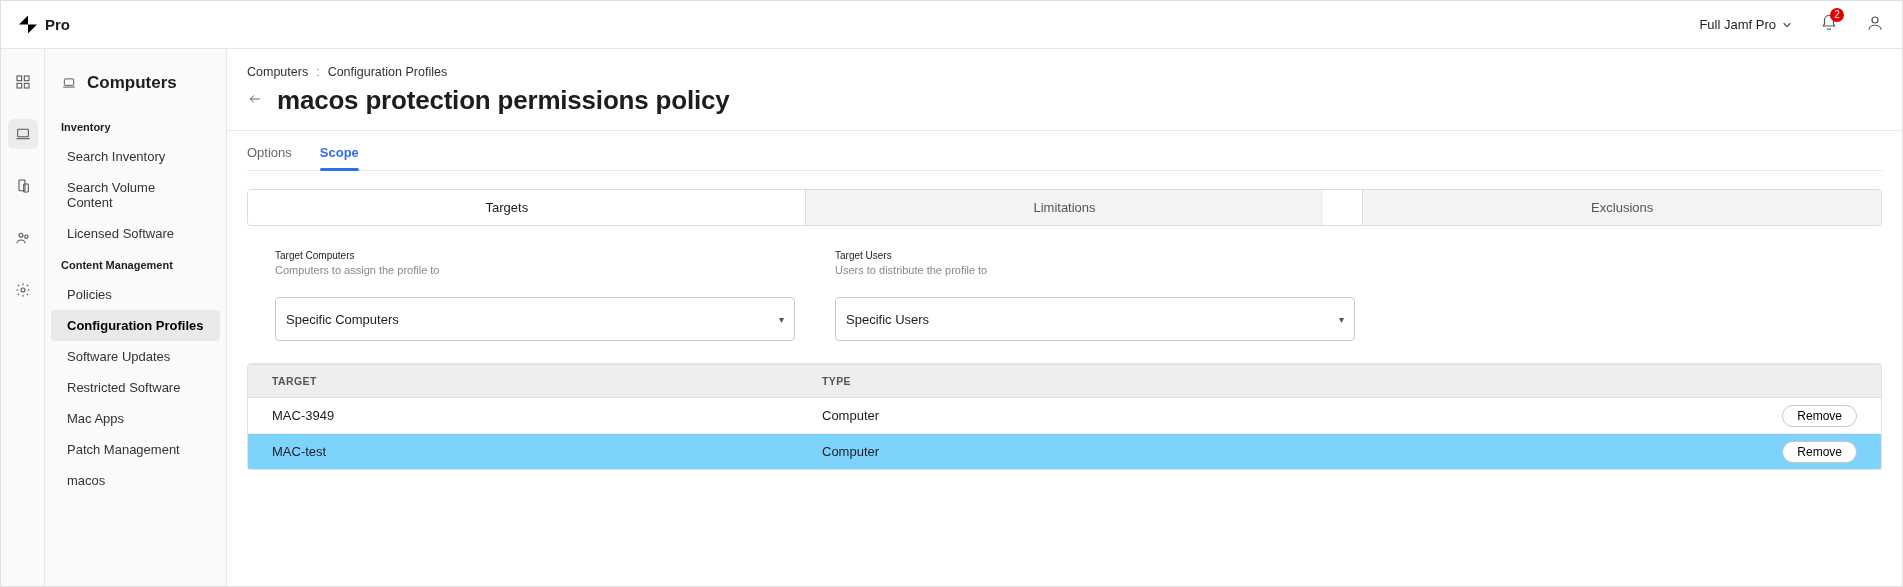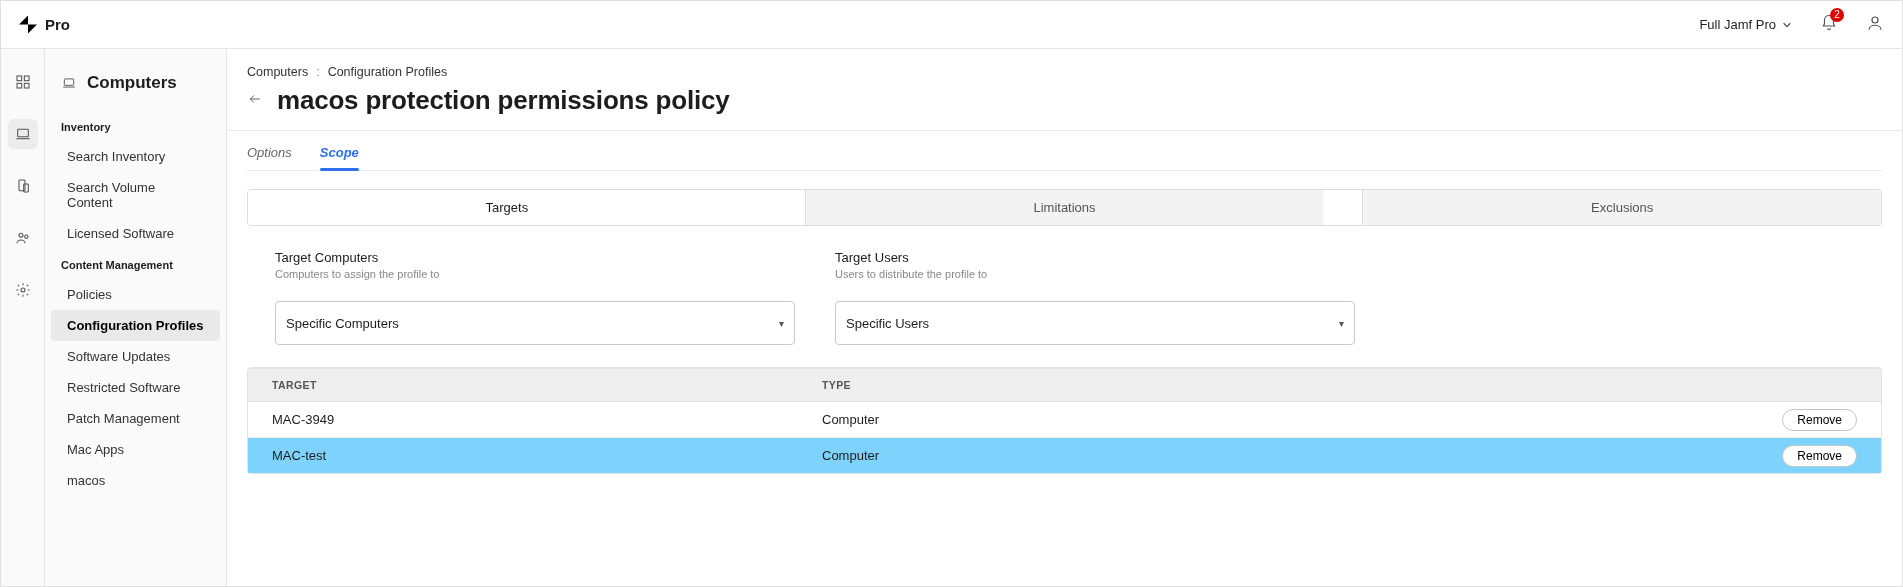--- a/index.html
+++ b/index.html
@@ -31,33 +31,33 @@
 
 .content { flex: 1; overflow: auto; padding: 0 20px 20px 20px; }
 .crumbs { padding: 16px 0 6px; font-size: 12.5px; color: #555; display: flex; gap: 8px; }
 .crumbs .crumb-link { color: #333; cursor: pointer; }
 .crumbs .sep { color: #888; }
 .title-row { display: flex; align-items: center; gap: 14px; padding-bottom: 14px; }
 .back-arrow { cursor: pointer; }
 .page-title { font-size: 26px; font-weight: 700; letter-spacing: -0.2px; }
 .hr { border: none; border-top: 1px solid #eaeaea; margin: 0 -20px; }
 
-.tabs { display: flex; gap: 28px; padding: 14px 0 0; border-bottom: 1px solid #eaeaea; margin: 0 0 18px; font-style: italic; }
+.tabs { display: flex; gap: 28px; padding: 14px 0 0; border-bottom: 1px solid #eaeaea; margin: 0 0 18px; }
 .tab { font-size: 13px; color: #666; padding-bottom: 10px; cursor: pointer; position: relative; }
 .tab.active { color: #2f6feb; font-weight: 600; }
 .tab.active::after { content: ""; position: absolute; left: 0; right: 0; bottom: -1px; height: 3px; background: #2f6feb; border-radius: 2px; }
 
 .segmented { display: flex; border: 1px solid #dcdcdc; border-radius: 4px; overflow: hidden; margin-bottom: 24px; gap: 39px; }
 .segmented .seg { flex: 1; text-align: center; padding: 10px 0; font-size: 13px; color: #555; background: #f3f3f3; cursor: pointer; }
 .segmented .seg.active { background: #fff; color: #1d1d1f; }
 .segmented .seg + .seg { border-left: 1px solid #dcdcdc; }
 
 .scope-form { display: flex; gap: 40px; padding: 0 28px 22px; }
 .scope-col { width: 520px; }
-.form-label { font-size: 13px; color: #1d1d1f; margin-bottom: 3px; }
+.form-label { font-size: 10px; color: #1d1d1f; margin-bottom: 3px; }
 .form-help { font-size: 11px; color: #888; margin-bottom: 21px; }
 .select { border: 1px solid #c9c9c9; border-radius: 4px; height: 44px; display: flex; align-items: center; justify-content: space-between; padding: 0 10px; font-size: 13px; cursor: pointer; background: #fff; }
 .select .caret { font-size: 10px; color: #555; }
 
 .targets-panel { border: 1px solid #e3e3e3; border-radius: 4px; background: #f8f8f8; }
 .targets-hdr { display: flex; align-items: center; justify-content: space-between; padding: 20px 24px; }
 .targets-hdr h3 { font-size: 15px; font-weight: 700; }
 .add-btn { display: flex; align-items: center; gap: 6px; background: #fff; border: 1px solid #c6c6c6; border-radius: 4px; padding: 5px 14px; font-size: 13px; cursor: pointer; }
 .highlight-ring { border: 3px solid #e30000; padding: 16px 10px 16px 16px; margin-right: -6px; border-radius: 2px; }
 
@@ -151,22 +151,22 @@
     <div class="side-section-label">Inventory</div>
     <div class="side-item">Search Inventory</div>
     <div class="side-item">Search Volume Content</div>
     <div class="side-item">Licensed Software</div>
 
     <div class="side-section-label">Content Management</div>
     <div class="side-item">Policies</div>
     <div class="side-item active">Configuration Profiles</div>
     <div class="side-item">Software Updates</div>
     <div class="side-item">Restricted Software</div>
+    <div class="side-item">Mac Apps</div>
     <div class="side-item">Patch Management</div>
-    <div class="side-item">Mac Apps</div>
     <div class="side-item">macos</div>
   </div>
 
   <div class="content">
     <div class="crumbs">
       <span class="crumb-link">Computers</span>
       <span class="sep">:</span>
       <span class="crumb-link">Configuration Profiles</span>
     </div>
     <div class="title-row">

